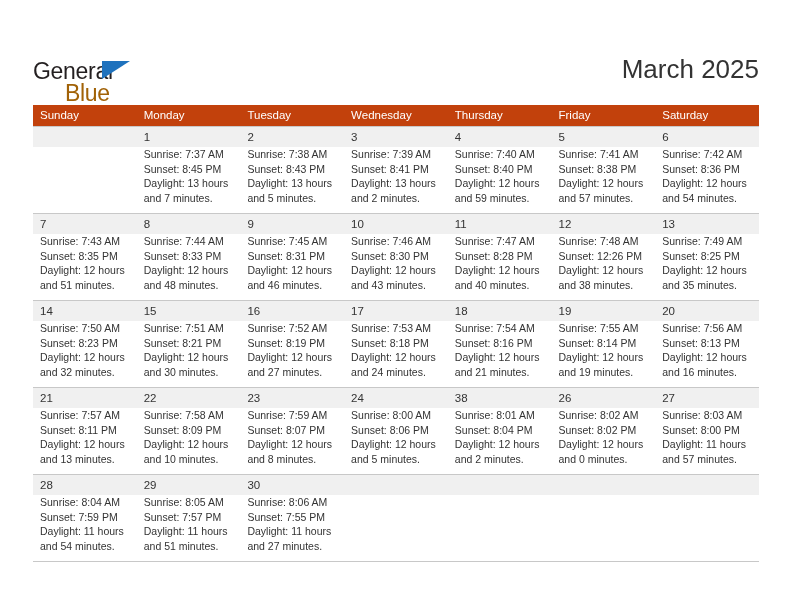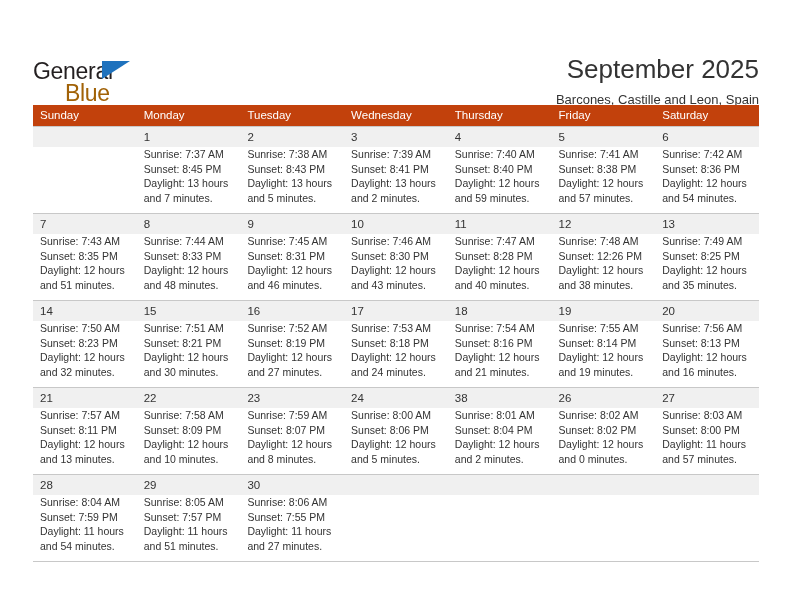--- a/index.html
+++ b/index.html
@@ -143,22 +143,21 @@
 
   <div class="header">
 
     <div class="logo">
       <span class="logo-general">General</span>
       <span class="logo-triangle"></span>
       <span class="logo-blue">Blue</span>
     </div>
 
     <div class="title-block">
-      <div class="cal-title">September 2025</div>
-      <div class="cal-subtitle">Barcones, Castille and Leon, Spain</div>
+      <div class="cal-title">March 2025</div>
     </div>
 
   </div>
 
   <table class="calendar">
     <thead>
       <tr id="header-row">
           <th>Sunday</th>
           <th>Monday</th>
           <th>Tuesday</th>

